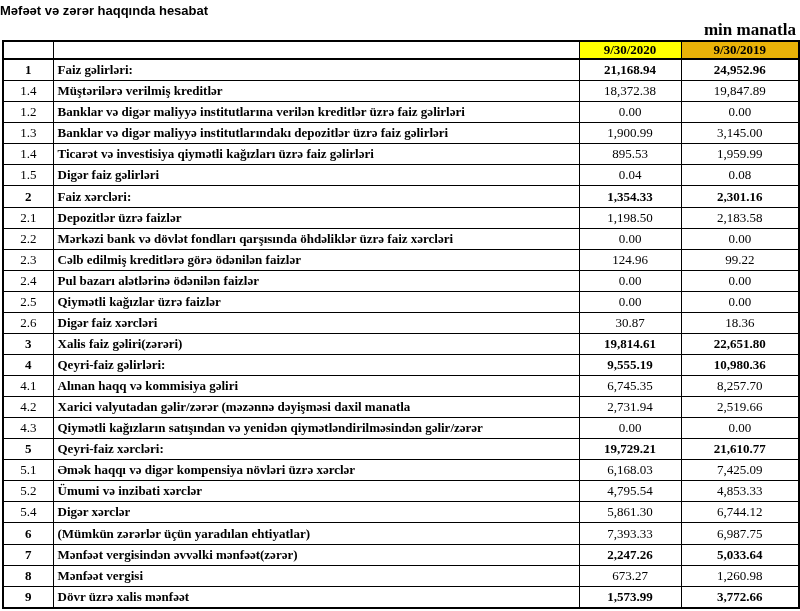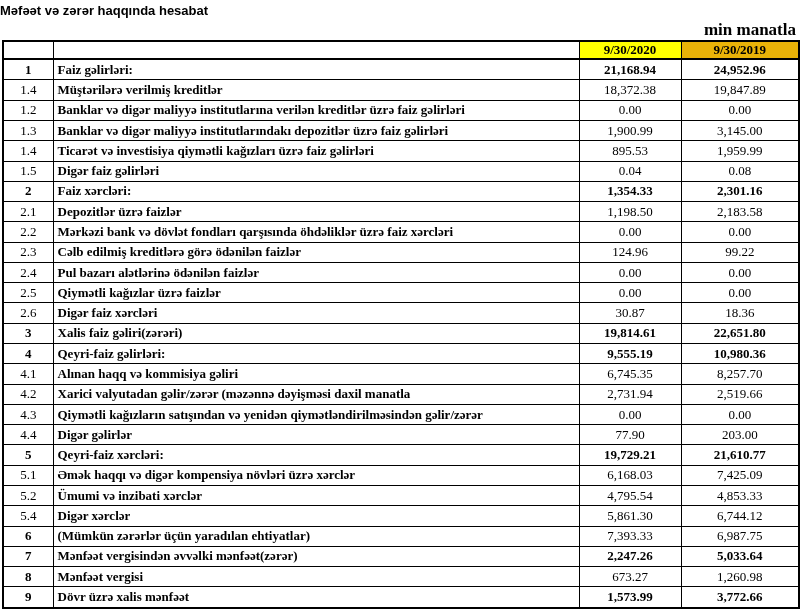--- a/index.html
+++ b/index.html
@@ -162,26 +162,20 @@
         <td class="c-val">2,731.94</td>
         <td class="c-val">2,519.66</td>
       </tr>
       <tr>
         <td class="c-no">4.3</td>
         <td class="c-label">Qiymətli kağızların satışından və yenidən qiymətləndirilməsindən gəlir/zərər</td>
         <td class="c-val">0.00</td>
         <td class="c-val">0.00</td>
       </tr>
       <tr>
-        <td class="c-no">4.4</td>
-        <td class="c-label">Digər gəlirlər</td>
-        <td class="c-val">77.90</td>
-        <td class="c-val">203.00</td>
-      </tr>
-      <tr>
         <td class="c-no b">5</td>
         <td class="c-label b">Qeyri-faiz xərcləri:</td>
         <td class="c-val b">19,729.21</td>
         <td class="c-val b">21,610.77</td>
       </tr>
       <tr>
         <td class="c-no">5.1</td>
         <td class="c-label">Əmək haqqı və digər kompensiya növləri üzrə xərclər</td>
         <td class="c-val">6,168.03</td>
         <td class="c-val">7,425.09</td>

